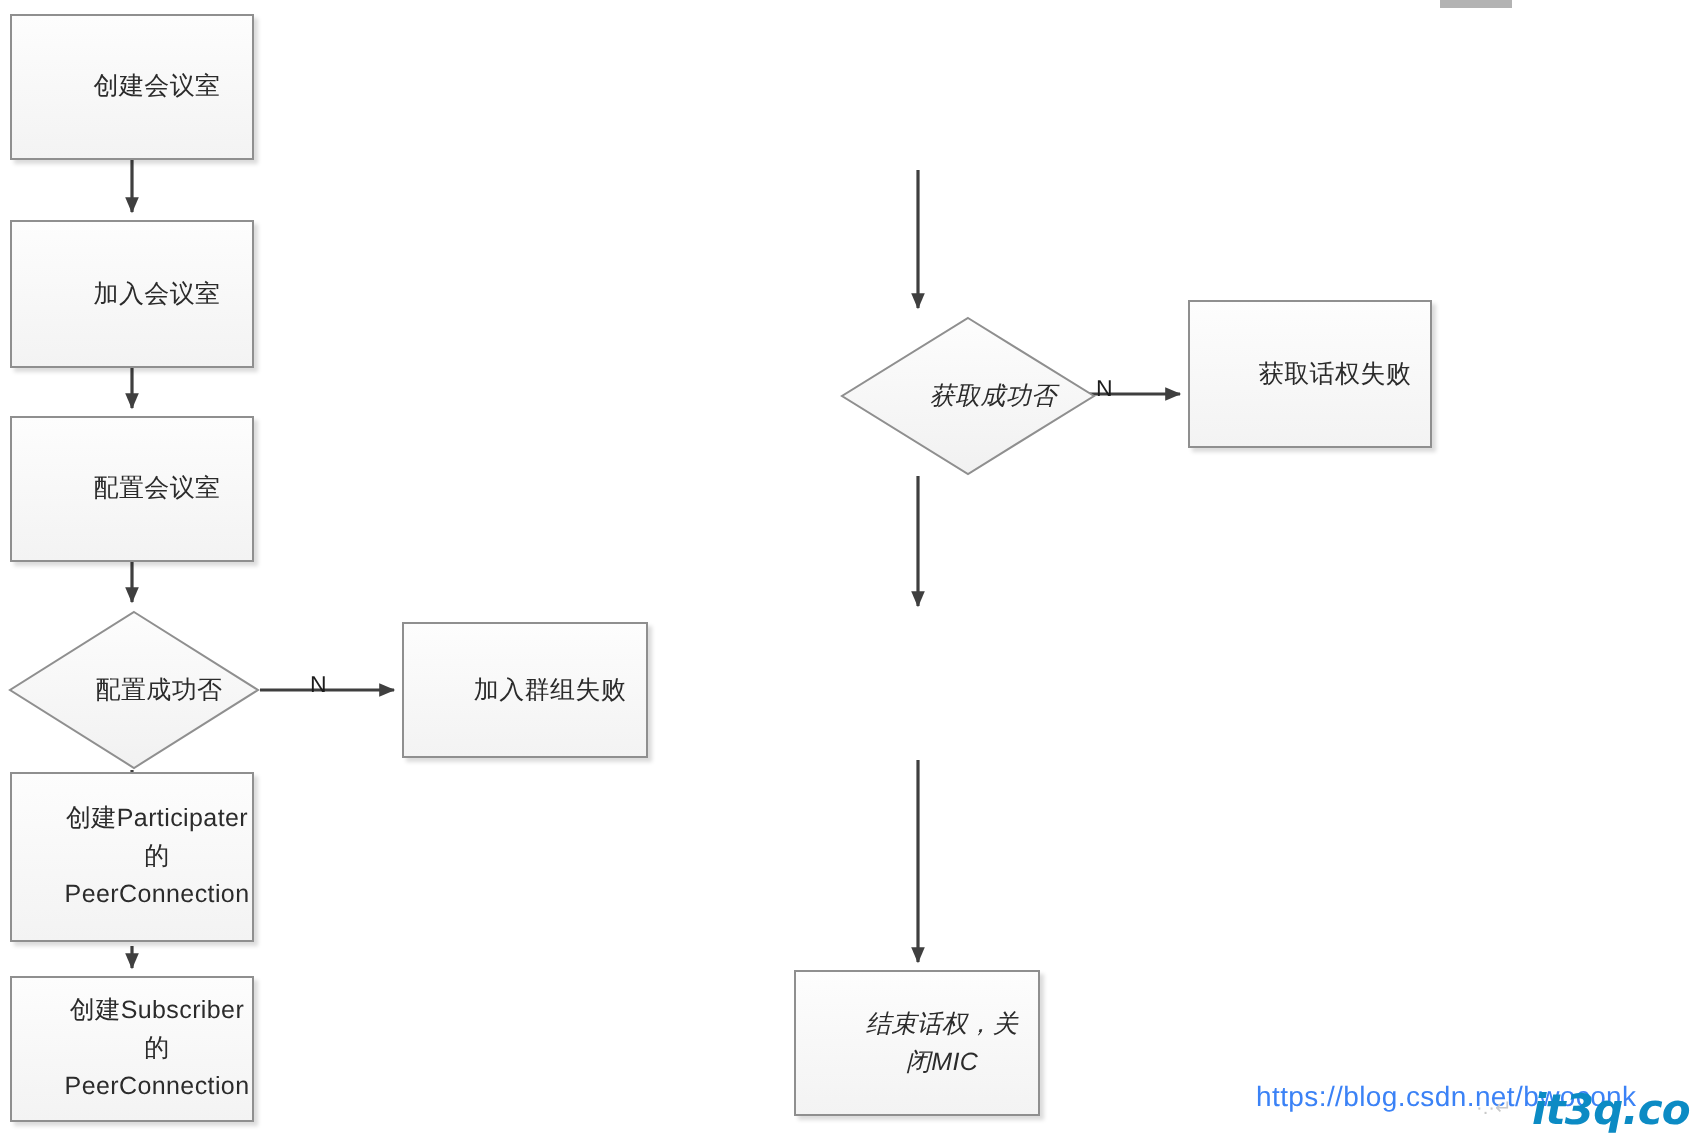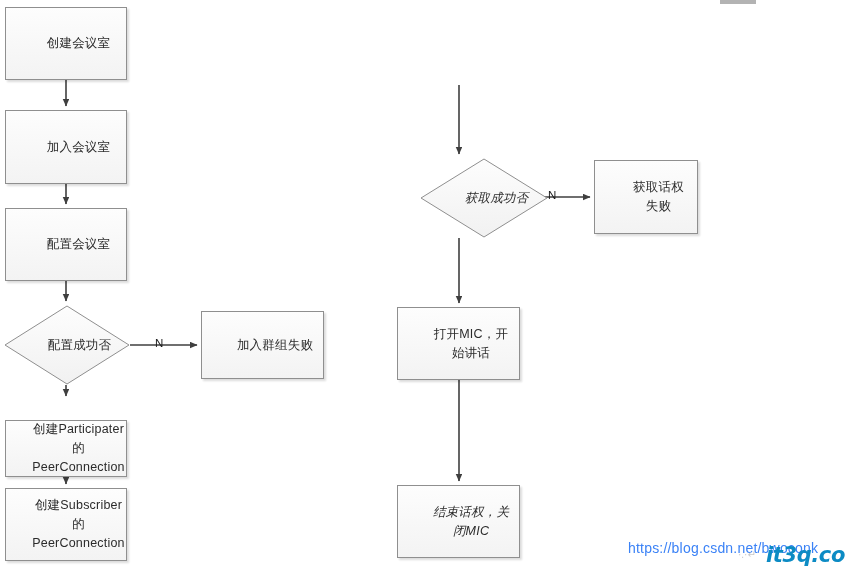--- a/index.html
+++ b/index.html
@@ -150,21 +150,21 @@
       </defs>
       <polygon points="63,1 125,40 63,79 1,40" fill="url(#dg1)" stroke="#8f8f8f" stroke-width="1"></polygon>
     </svg>
     <span class="label">配置成功否</span>
   </div>
 
   <div class="node process" style="left:201px; top:311px; width:123px; height:68px;">
     <span class="label">加入群组失败</span>
   </div>
 
-  <div class="node process" style="left:5px; top:420px; width:122px; height:57px;">
+  <div class="node process" style="left:5px; top:386px; width:122px; height:85px;">
     <span class="label" style="white-space:pre-line;">创建Participater的
 PeerConnection</span>
   </div>
 
   <div class="node process" style="left:5px; top:488px; width:122px; height:73px;">
     <span class="label" style="white-space:pre-line;">创建Subscriber的
 PeerConnection</span>
   </div>
 
   <div class="edge-label" style="left:155px; top:337px;">N</div>
@@ -176,27 +176,24 @@
         <linearGradient id="dg2" x1="0" y1="0" x2="0" y2="1">
           <stop offset="0%" stop-color="#fdfdfd"></stop>
           <stop offset="100%" stop-color="#f1f1f1"></stop>
         </linearGradient>
       </defs>
       <polygon points="64,1 127,40 64,79 1,40" fill="url(#dg2)" stroke="#8f8f8f" stroke-width="1"></polygon>
     </svg>
     <span class="label">获取成功否</span>
   </div>
 
-  <div class="node process" style="left:594px; top:160px; width:104px; height:74px;">
+  <div class="node process" style="left:594px; top:150px; width:122px; height:74px;">
     <span class="label">获取话权失败</span>
   </div>
 
-  <div class="node process" style="left:397px; top:307px; width:123px; height:73px;">
-    <span class="label">打开MIC，开始讲话</span>
-  </div>
 
   <div class="node process" style="left:397px; top:485px; width:123px; height:73px;font-style:italic;">
     <span class="label">结束话权，关闭MIC</span>
   </div>
 
   <div class="edge-label" style="left:548px; top:189px;">N</div>
 
   <div class="corner-bar" style="left:720px; top:0px; width:36px; height:4px;"></div>
 
   <div class="watermark-url" style="left:628px; top:540px;">https://blog.csdn.net/bwoconk</div>

